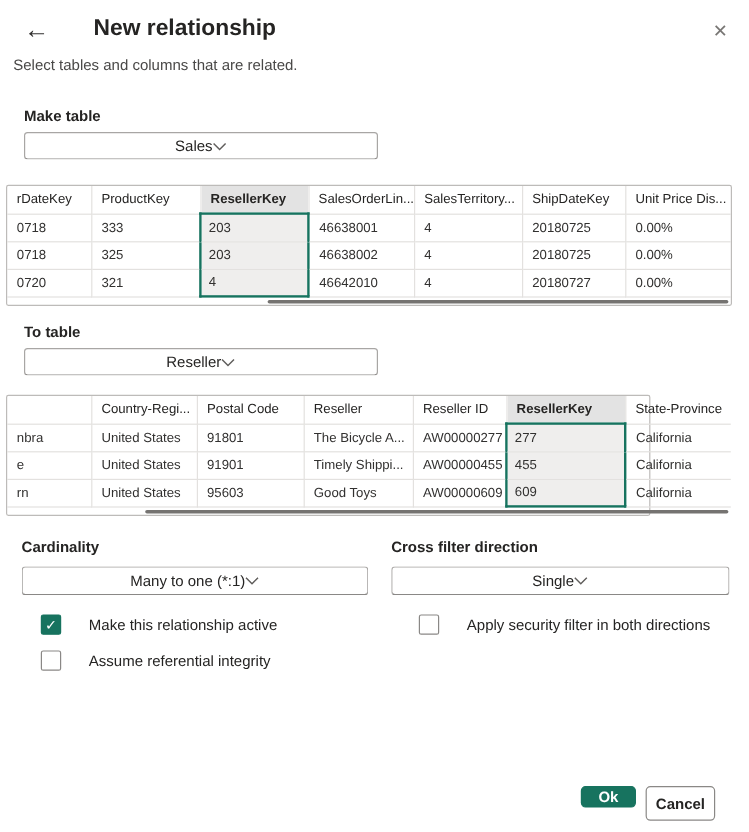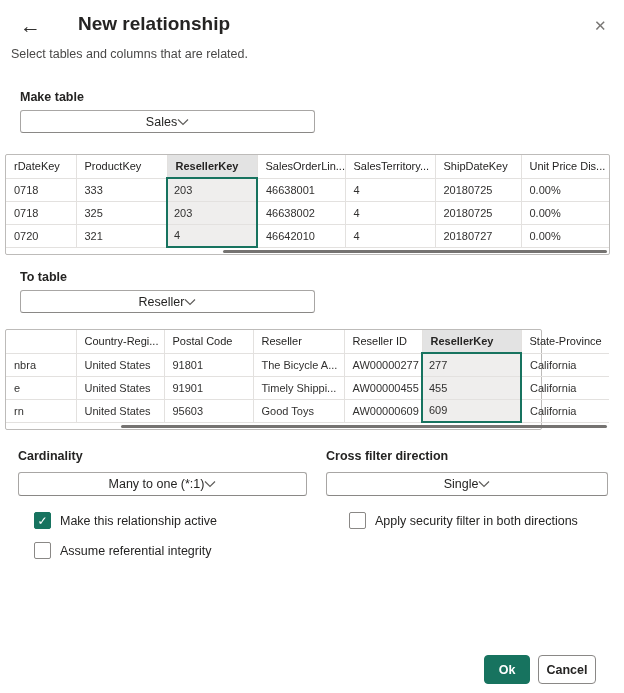--- a/index.html
+++ b/index.html
@@ -25,21 +25,21 @@
   table.grid th.hl{font-weight:700;background:#e3e3e3;}
   table.grid td.hl{background:#efeeed;border-left:2px solid #17735f;border-right:2px solid #17735f;padding-left:6px;}
   table.grid tr.first td.hl{border-top:2px solid #17735f;}
   table.grid tr.last td.hl{border-bottom:2px solid #17735f;}
   .sbtrack{height:4px;position:relative;margin:1px 0 1px 0;}
   .sbthumb{position:absolute;top:1px;height:3px;background:#757371;border-radius:2px;cursor:pointer;}
   
   .cbrow{display:flex;align-items:center;cursor:pointer;}
   .cbbox{box-sizing:border-box;width:17px;height:17px;border:1px solid #8a8886;border-radius:2px;background:#fff;display:flex;align-items:center;justify-content:center;color:#fff;font-size:12px;line-height:1;}
   .cbbox.checked{background:#17735f;border-color:#17735f;}
-  .cblabel{margin-left:9px;font-size:12.5px;color:#252423;}
+  .cblabel{margin-left:23px;font-size:12.5px;color:#252423;}
   
   .btn{box-sizing:border-box;border-radius:4px;font-size:12.5px;display:flex;align-items:center;justify-content:center;cursor:pointer;}
   .btn.primary{background:#17735f;color:#fff;border:1px solid #17735f;font-weight:700;}
   .btn.secondary{background:#fff;color:#252423;border:1px solid #8a8886;font-weight:700;}
 </style>
 </head>
 <body>
 
 <span class="abs back">←</span>
 <span class="abs title">New relationship</span>
@@ -206,14 +206,14 @@
 </div>
 <div class="abs cbrow" style="left:34px;top:542px;">
   <span class="cbbox"></span>
   <span class="cblabel">Assume referential integrity</span>
 </div>
 <div class="abs cbrow" style="left:349px;top:512px;">
   <span class="cbbox"></span>
   <span class="cblabel">Apply security filter in both directions</span>
 </div>
 
-<div class="abs btn primary" style="left:484px;top:655px;width:46px;height:29px;">Ok</div>
+<div class="abs btn primary" style="left:484px;top:655px;width:46px;height:18px;">Ok</div>
 <div class="abs btn secondary" style="left:538px;top:655px;width:58px;height:29px;">Cancel</div>
 
 </body></html>

